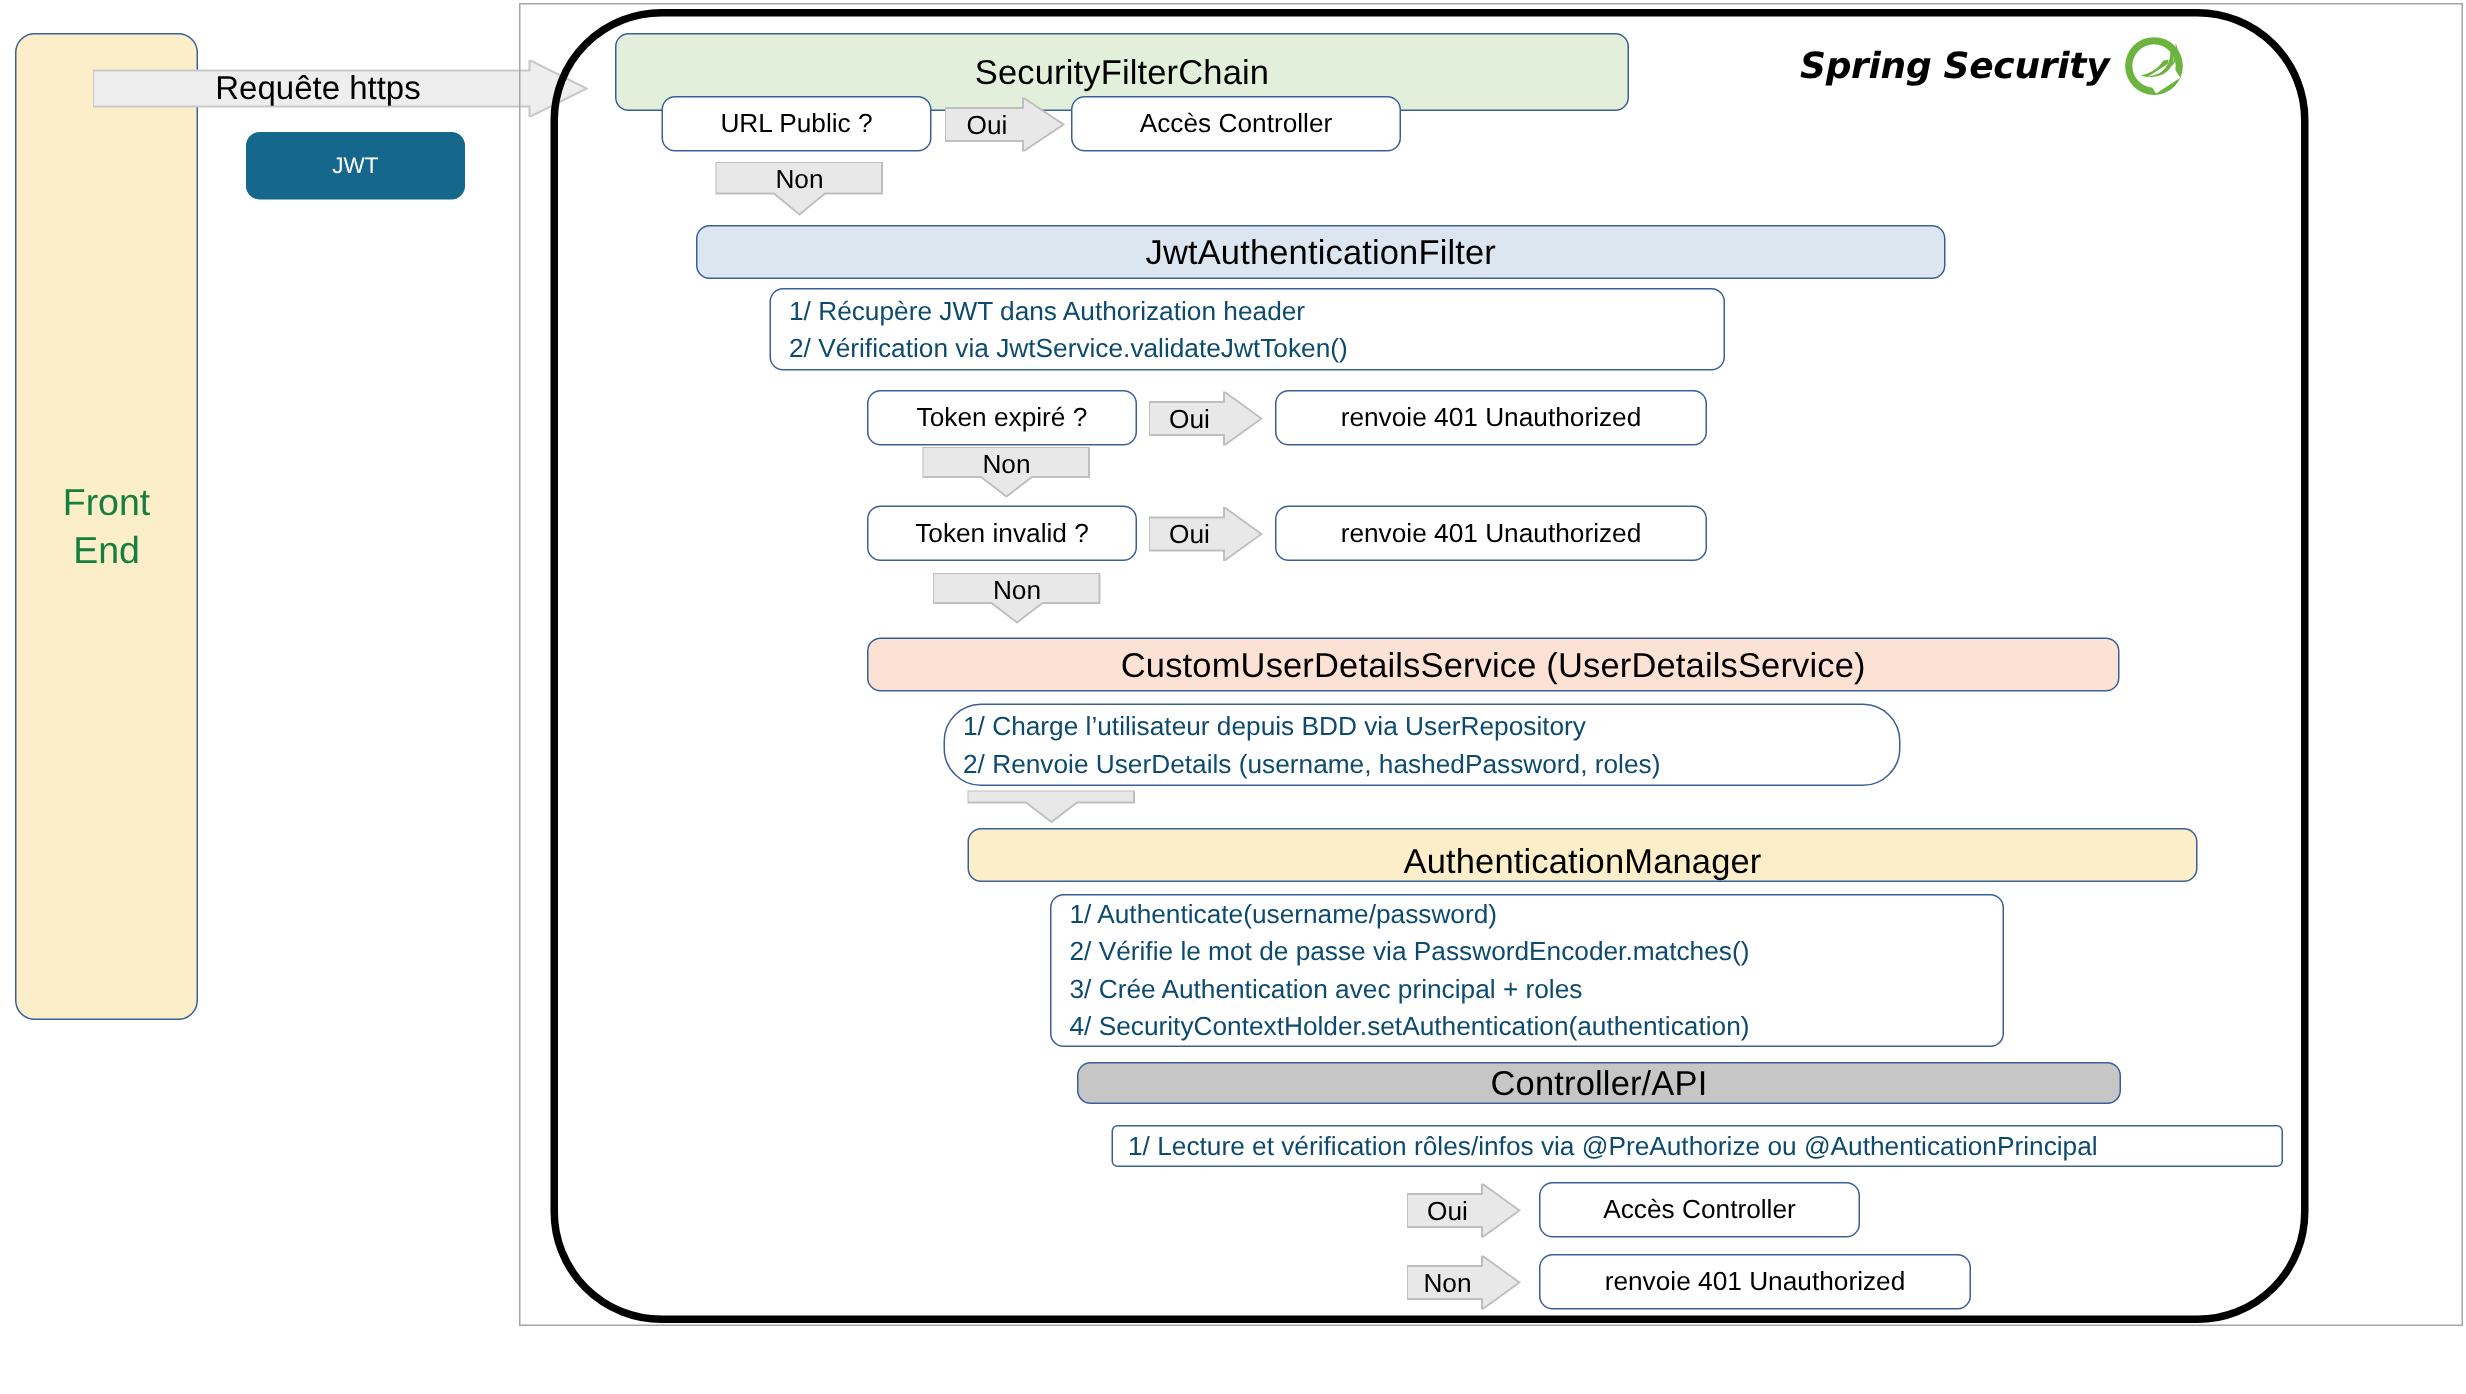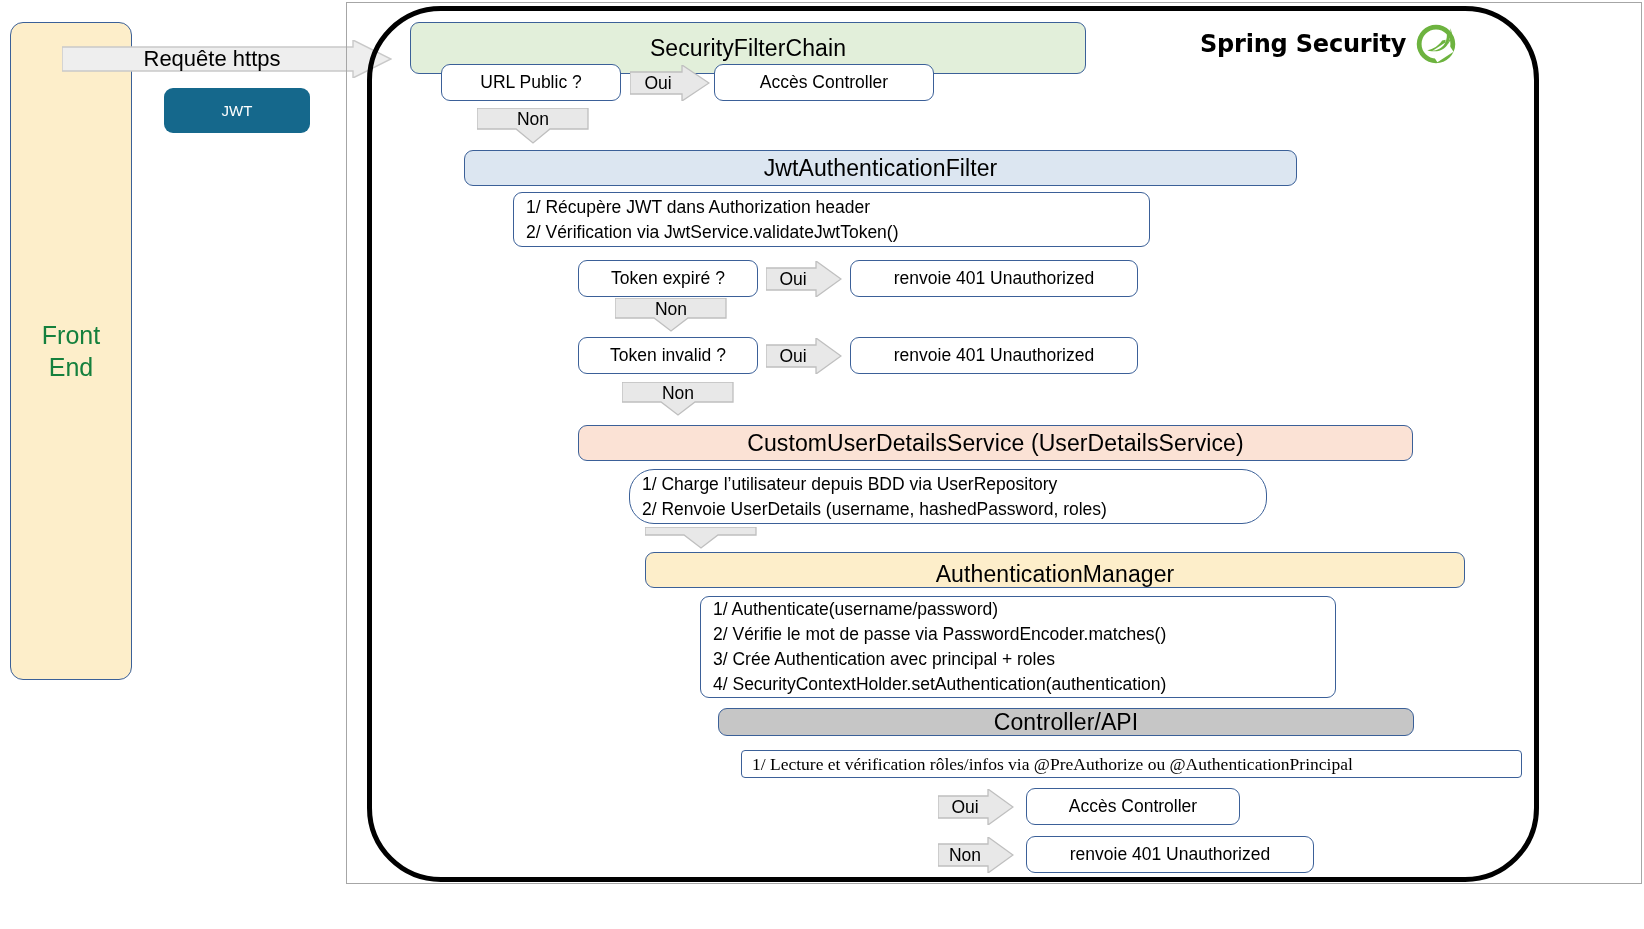--- a/index.html
+++ b/index.html
@@ -30,21 +30,21 @@
   .band.peach{background:#fbe2d5;}
   .band.yellow{background:#fdeeca;}
   .band.gray{background:#c6c6c6;}
 
   .note{
     font-size:17.5px;
     padding:6px 12px;
     line-height:1.42;
     display:block;
     white-space:pre-line;
-    color:#000000;
+    color:#0c4a6e;
   }
   .note-wrap{
     border:1.6px solid #3b6098;border-radius:9px;background:#fff;
     display:flex;align-items:center;
     box-sizing:border-box;
   }
 
   .dec{font-size:17.5px;}        
   .out{font-size:17.5px;}        
 
@@ -81,20 +81,21 @@
   .arrow-svg{position:absolute;display:block;}
 
   
   #brand{
     display:flex;align-items:center;gap:9px;
   }
   #brand-text{
     font-size:24px;font-weight:bold;color:#000;
     font-family:"DejaVu Sans","Liberation Sans",sans-serif;
     letter-spacing:-0.2px;
+    font-style:italic;
   }
 </style>
 </head>
 <body>
 
 <div id="canvas">
 
   <div id="frontend" class="abs" style="left:10px;top:22px;width:122px;height:658px;">
     <span style="white-space:pre-line;">Front
 End</span>
@@ -213,21 +214,21 @@
     <span class="note">1/ Authenticate(username/password)
 2/ Vérifie le mot de passe via PasswordEncoder.matches()
 3/ Crée Authentication avec principal + roles
 4/ SecurityContextHolder.setAuthentication(authentication)</span>
   </div>
 
   <div class="abs rbox band gray" style="left:718px;top:708px;width:696px;height:28px;">
     <span>Controller/API</span>
   </div>
 
-  <div class="abs note-wrap" style="left:741px;top:750px;width:781px;height:28px;border-radius:4px;font-family:Liberation Serif, serif;">
+  <div class="abs note-wrap" style="left:741px;top:750px;width:781px;height:28px;border-radius:4px;">
     <span class="note" style="padding:2px 10px;">1/ Lecture et vérification rôles/infos via @PreAuthorize ou @AuthenticationPrincipal</span>
   </div>
 
 
   <svg class="arrow-svg" style="left:938px;top:789px;" width="76" height="36">
     <polygon points="0,7 50,7 50,0 75,18 50,36 50,29 0,29" fill="#e8e8e8" stroke="#bfbfbf" stroke-width="1.3"></polygon>
   </svg>
   <div class="arrow-label" style="left:940px;top:789px;width:50px;height:36px;">Oui</div>
 
   <div class="abs rbox out" style="left:1026px;top:788px;width:214px;height:37px;">

